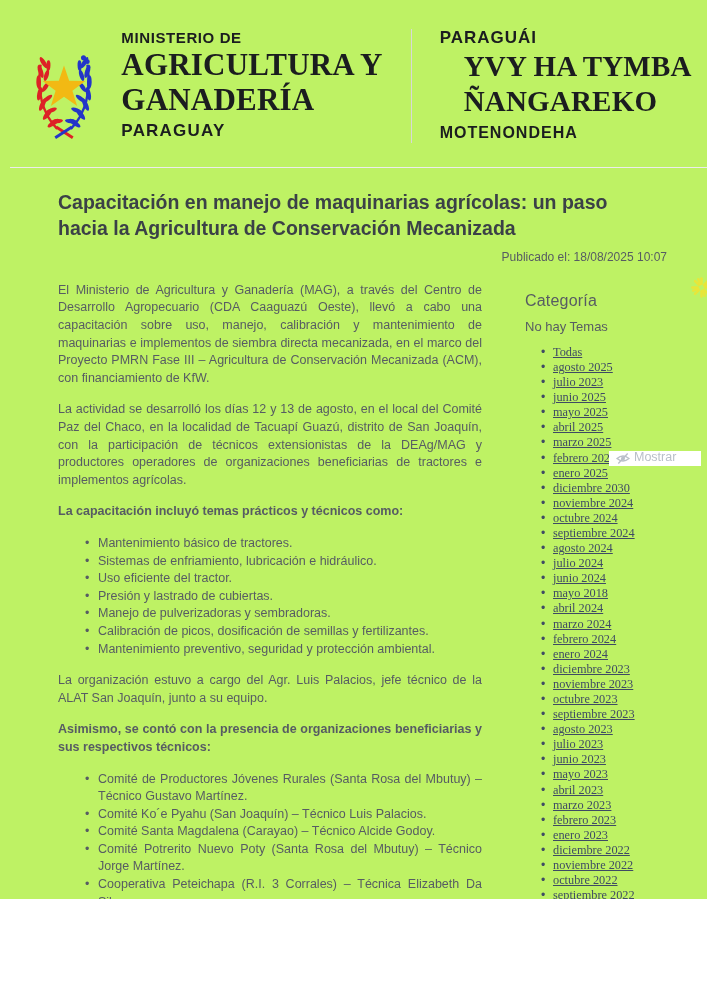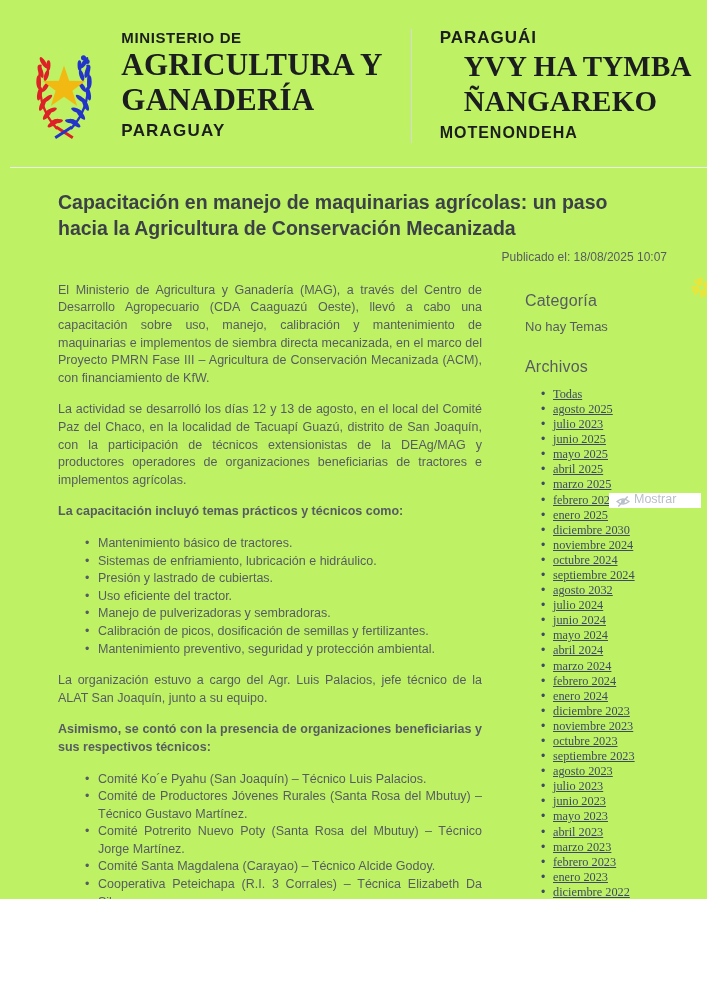--- a/index.html
+++ b/index.html
@@ -83,21 +83,21 @@
   ul.archive a { color: #3f4b64; text-decoration: underline; cursor: pointer; font-family: Liberation Serif, serif; }
 
   .mostrar-overlay {
     position: absolute;
     left: 56px;
     top: 0;
     height: 15px;
     width: 92px;
     background: #ffffff;
     display: inline-flex;
-    align-items: flex-end;
+    align-items: center;
     gap: 4px;
     padding-left: 7px;
     color: #b9bfc8;
     font-size: 12.5px;
     cursor: pointer;
   }
   .mostrar-overlay svg { flex: 0 0 auto; }
 </style>
 </head>
 <body>
@@ -176,33 +176,33 @@
 
     <div class="columns">
 
       <div class="main-col">
         <p>El Ministerio de Agricultura y Ganadería (MAG), a través del Centro de Desarrollo Agropecuario (CDA Caaguazú Oeste), llevó a cabo una capacitación sobre uso, manejo, calibración y mantenimiento de maquinarias e implementos de siembra directa mecanizada, en el marco del Proyecto PMRN Fase III – Agricultura de Conservación Mecanizada (ACM), con financiamiento de KfW.</p>
         <p>La actividad se desarrolló los días 12 y 13 de agosto, en el local del Comité Paz del Chaco, en la localidad de Tacuapí Guazú, distrito de San Joaquín, con la participación de técnicos extensionistas de la DEAg/MAG y productores operadores de organizaciones beneficiarias de tractores e implementos agrícolas.</p>
         <p class="body-heading">La capacitación incluyó temas prácticos y técnicos como:</p>
         <ul class="bullets">
             <li>Mantenimiento básico de tractores.</li>
             <li>Sistemas de enfriamiento, lubricación e hidráulico.</li>
+            <li>Uso eficiente del tractor.</li>
             <li>Presión y lastrado de cubiertas.</li>
-            <li>Uso eficiente del tractor.</li>
             <li>Manejo de pulverizadoras y sembradoras.</li>
             <li>Calibración de picos, dosificación de semillas y fertilizantes.</li>
             <li>Mantenimiento preventivo, seguridad y protección ambiental.</li>
           </ul>
         <p>La organización estuvo a cargo del Agr. Luis Palacios, jefe técnico de la ALAT San Joaquín, junto a su equipo.</p>
         <p class="body-heading">Asimismo, se contó con la presencia de organizaciones beneficiarias y sus respectivos técnicos:</p>
         <ul class="bullets">
+            <li>Comité de Productores Jóvenes Rurales (Santa Rosa del Mbutuy) – Técnico Gustavo Martínez.</li>
             <li>Comité Ko´e Pyahu (San Joaquín) – Técnico Luis Palacios.</li>
-            <li>Comité de Productores Jóvenes Rurales (Santa Rosa del Mbutuy) – Técnico Gustavo Martínez.</li>
+            <li>Comité Santa Magdalena (Carayao) – Técnico Alcide Godoy.</li>
             <li>Comité Potrerito Nuevo Poty (Santa Rosa del Mbutuy) – Técnico Jorge Martínez.</li>
-            <li>Comité Santa Magdalena (Carayao) – Técnico Alcide Godoy.</li>
             <li>Cooperativa Peteichapa (R.I. 3 Corrales) – Técnica Elizabeth Da Silva.</li>
           </ul>
 
       </div>
 
       <aside class="sidebar">
         <svg class="asterisk-icon" viewBox="0 0 24 24" aria-hidden="true">
           <g stroke="#e8e63a" stroke-width="2.6" stroke-linecap="round">
             <line x1="12" y1="2.5" x2="12" y2="8"></line>
             <line x1="12" y1="16" x2="12" y2="21.5"></line>
@@ -215,21 +215,20 @@
             <line x1="8.7" y1="3.4" x2="10.5" y2="8.6"></line>
             <line x1="13.5" y1="15.4" x2="15.3" y2="20.6"></line>
             <line x1="3.4" y1="15.3" x2="8.6" y2="13.5"></line>
             <line x1="15.4" y1="10.5" x2="20.6" y2="8.7"></line>
           </g>
         </svg>
 
         <h2 class="side-heading">Categoría</h2>
         <div class="side-empty">No hay Temas</div>
 
-        <h2 class="side-heading archivos">Archivos</h2>
         <ul class="archive">
             <li><a>Todas</a></li>
             <li><a>agosto 2025</a></li>
             <li><a>julio 2023</a></li>
             <li><a>junio 2025</a></li>
             <li><a>mayo 2025</a></li>
             <li><a>abril 2025</a></li>
             <li><a>marzo 2025</a></li>
             <li><a>febrero 2025</a><span class="mostrar-overlay" id="mostrar">
           <svg width="14" height="13" viewBox="0 0 14 13" aria-hidden="true">
@@ -237,24 +236,24 @@
             <circle cx="7" cy="6.5" r="2" fill="#b9bfc8"></circle>
             <line x1="2.3" y1="11.5" x2="11.7" y2="1.5" stroke="#b9bfc8" stroke-width="1.4"></line>
           </svg>
           <span>Mostrar</span>
         </span></li>
             <li><a>enero 2025</a></li>
             <li><a>diciembre 2030</a></li>
             <li><a>noviembre 2024</a></li>
             <li><a>octubre 2024</a></li>
             <li><a>septiembre 2024</a></li>
-            <li><a>agosto 2032</a></li>
+            <li><a>agosto 2024</a></li>
             <li><a>julio 2024</a></li>
             <li><a>junio 2024</a></li>
-            <li><a>mayo 2024</a></li>
+            <li><a>mayo 2018</a></li>
             <li><a>abril 2024</a></li>
             <li><a>marzo 2024</a></li>
             <li><a>febrero 2024</a></li>
             <li><a>enero 2024</a></li>
             <li><a>diciembre 2023</a></li>
             <li><a>noviembre 2023</a></li>
             <li><a>octubre 2023</a></li>
             <li><a>septiembre 2023</a></li>
             <li><a>agosto 2023</a></li>
             <li><a>julio 2023</a></li>

